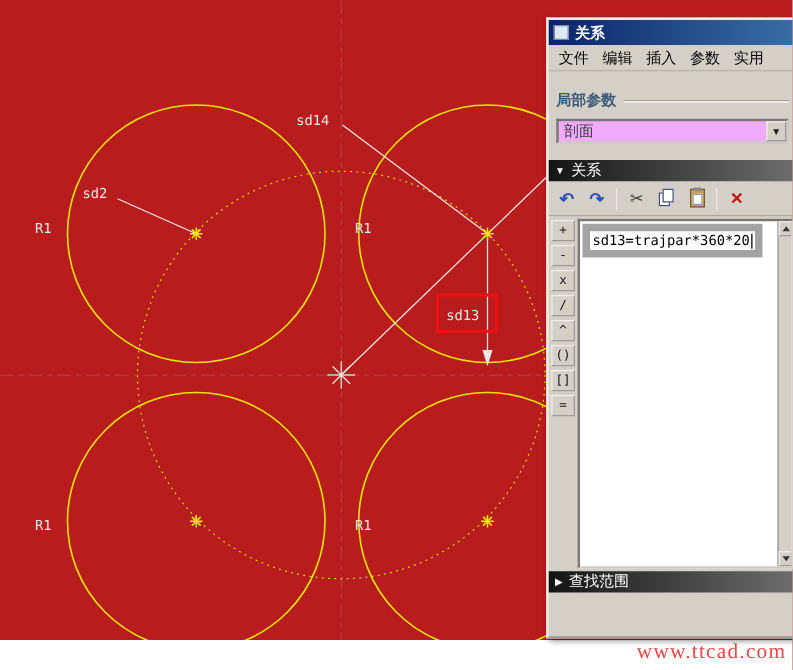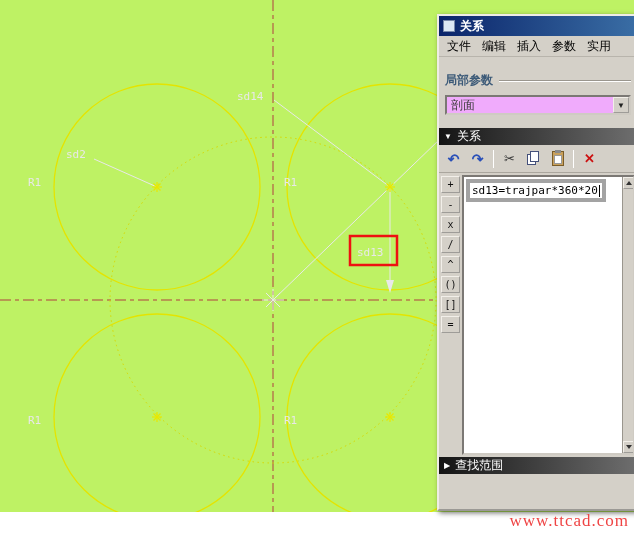--- a/index.html
+++ b/index.html
@@ -1,20 +1,20 @@
 <!DOCTYPE html>
 <html><head>
 <meta charset="utf-8">
 <style>
   * { margin:0; padding:0; box-sizing:border-box; }
   body { font-family:"Liberation Sans", sans-serif; background:#888; }
   .screen { position:relative; width:634px; height:536px; background:#ffffff; overflow:hidden; }
 
   
-  .cad { position:absolute; left:0; top:0; width:634px; height:512px; background:#bef264; }
+  .cad { position:absolute; left:0; top:0; width:634px; height:512px; background:#b91c1c; }
   .cl   { stroke:#b04040; stroke-width:1; stroke-dasharray:11 4 4 4; }
   .pc   { fill:none; stroke:#d8d800; stroke-width:1; stroke-dasharray:1.5 3.5; }
   .yc   { fill:none; stroke:#e4e400; stroke-width:1.3; }
   .wl   { stroke:#e8e8e8; stroke-width:1; fill:none; }
   .wf   { fill:#e8e8e8; }
   .star { stroke:#e8e800; stroke-width:1.2; }
   .lbl  { fill:#e8e8e8; font-family:"DejaVu Sans Mono", monospace; font-size:11px; }
   .hl   { fill:none; stroke:#ee1111; stroke-width:2.5; }
 
   
@@ -71,21 +71,21 @@
 
   .editor { flex:1; min-height:0; display:flex; gap:2px; margin:2px; }
   .ops { width:19px; flex:none; display:flex; flex-direction:column; gap:3px; padding-top:1px; }
   .op { height:17px; flex:none; background:#d4d0c8; border:1px outset #f2efe9; font-size:10px;
         color:#111; display:flex; align-items:center; justify-content:center; padding:0;
         font-family:"DejaVu Sans Mono", monospace; }
 
   .textarea { flex:1; min-width:0; background:#fff; border:2px inset #cfcbc3; display:flex; overflow:hidden; }
   .text-content { flex:1; min-width:0; padding:2px; font-family:"DejaVu Sans Mono", monospace;
                   font-size:11px; color:#000; overflow:hidden; }
-  .expr-wrap { display:inline-block; border:4px solid #a3a3a3; padding:1px 2px; white-space:nowrap; }
+  .expr-wrap { display:inline-block; border:6px solid #a3a3a3; padding:1px 2px; white-space:nowrap; }
   .caret { display:inline-block; width:1px; height:12px; background:#000; vertical-align:middle; margin-left:1px; }
 
   .vscroll { width:11px; flex:none; background:#d4d0c8; border-left:1px solid #9a968e;
              display:flex; flex-direction:column; justify-content:space-between; }
   .sbtn { width:11px; height:12px; background:#d4d0c8; border:1px outset #f2efe9;
           display:flex; align-items:center; justify-content:center; padding:0; }
   .tri-up   { width:0; height:0; border-left:3px solid transparent; border-right:3px solid transparent; border-bottom:4px solid #333; }
   .tri-down { width:0; height:0; border-left:3px solid transparent; border-right:3px solid transparent; border-top:4px solid #333; }
 
   .local-header { flex:none; }

